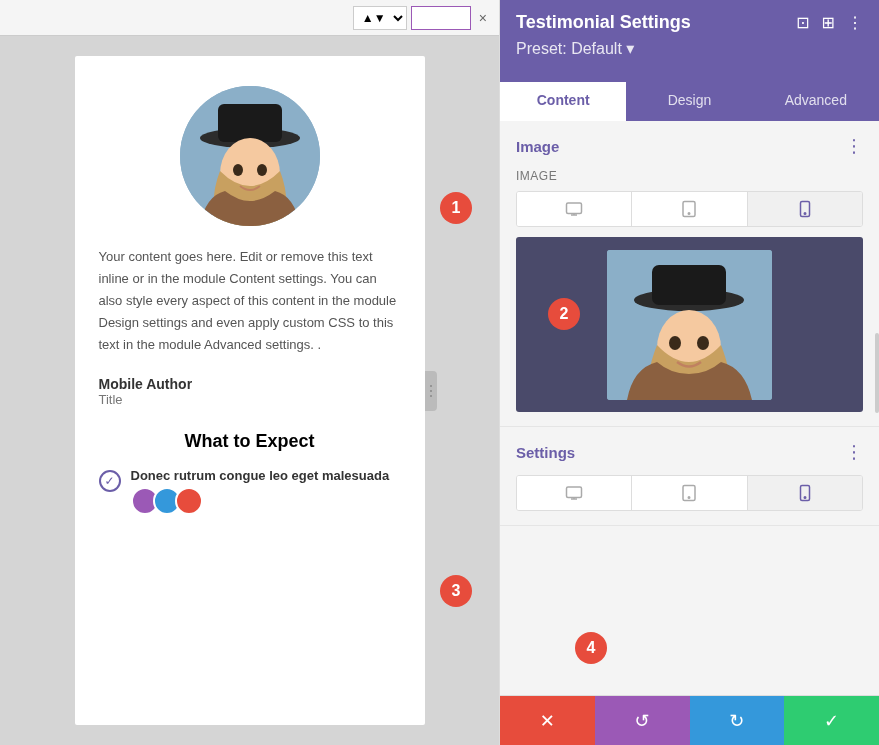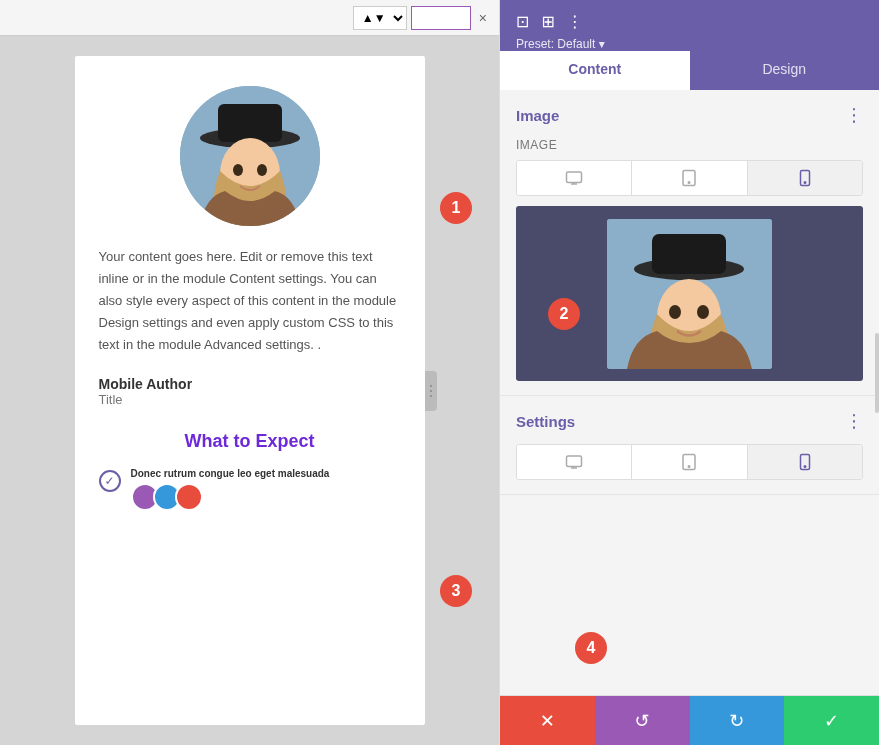--- a/index.html
+++ b/index.html
@@ -112,21 +112,21 @@
 
     .module-card .author-title {
       font-size: 13px;
       color: #777;
       margin-bottom: 24px;
     }
 
     .section-heading {
       font-weight: 700;
       font-size: 18px;
-      color: #6d28d9;
+      color: #000000;
       text-align: center;
       margin-bottom: 16px;
     }
 
     .list-item {
       display: flex;
       align-items: flex-start;
       gap: 10px;
       margin-bottom: 10px;
     }
@@ -139,21 +139,21 @@
       display: flex;
       align-items: center;
       justify-content: center;
       color: #6b5ea8;
       font-size: 12px;
       flex-shrink: 0;
       margin-top: 2px;
     }
 
     .list-text {
-      font-size: 10px;
+      font-size: 13px;
       color: #333;
       font-weight: 600;
     }
 
     .avatar-row {
       display: flex;
       margin-top: 4px;
     }
 
     .avatar-circle {
@@ -253,22 +253,22 @@
     }
 
     .panel-header-icon {
       color: white;
       font-size: 16px;
       cursor: pointer;
     }
 
     .panel-preset {
       color: rgba(255,255,255,0.85);
-      font-size: 12px;
-      margin-bottom: 0;
+      font-size: 16px;
+      margin-bottom: 24px;
       cursor: pointer;
     }
 
     .panel-preset span {
       text-decoration: none;
     }
 
     .panel-tabs {
       display: flex;
       background: #6b5ea8;
@@ -532,37 +532,41 @@
 <div style="position:fixed; top:0; left:0; width:879px; height:745px; pointer-events:none; z-index:100;">
   <div class="badge badge-1">1</div>
   <div class="badge badge-2">2</div>
   <div class="badge badge-3">3</div>
   <div class="badge badge-4">4</div>
 </div>
 
 <div class="settings-panel">
   <div class="panel-header">
     <div class="panel-title-row">
+      <span class="panel-title">Testimonial Settings</span>
       <div class="panel-header-icons">
         <span class="panel-header-icon">⊡</span>
         <span class="panel-header-icon">⊞</span>
         <span class="panel-header-icon">⋮</span>
       </div>
     </div>
     <div class="panel-preset">
       <span>Preset: Default ▾</span>
     </div>
   </div>
 
   <div class="panel-tabs">
     <div class="panel-tab active">
       <span>Content</span>
     </div>
     <div class="panel-tab">
       <span>Design</span>
+    </div>
+    <div class="panel-tab">
+      <span>Advanced</span>
     </div>
   </div>
 
   <div class="panel-body">
 
     <div class="section-block">
       <div class="section-title-row">
         <span class="section-title">Image</span>
         <span class="section-menu-icon">⋮</span>
       </div>

